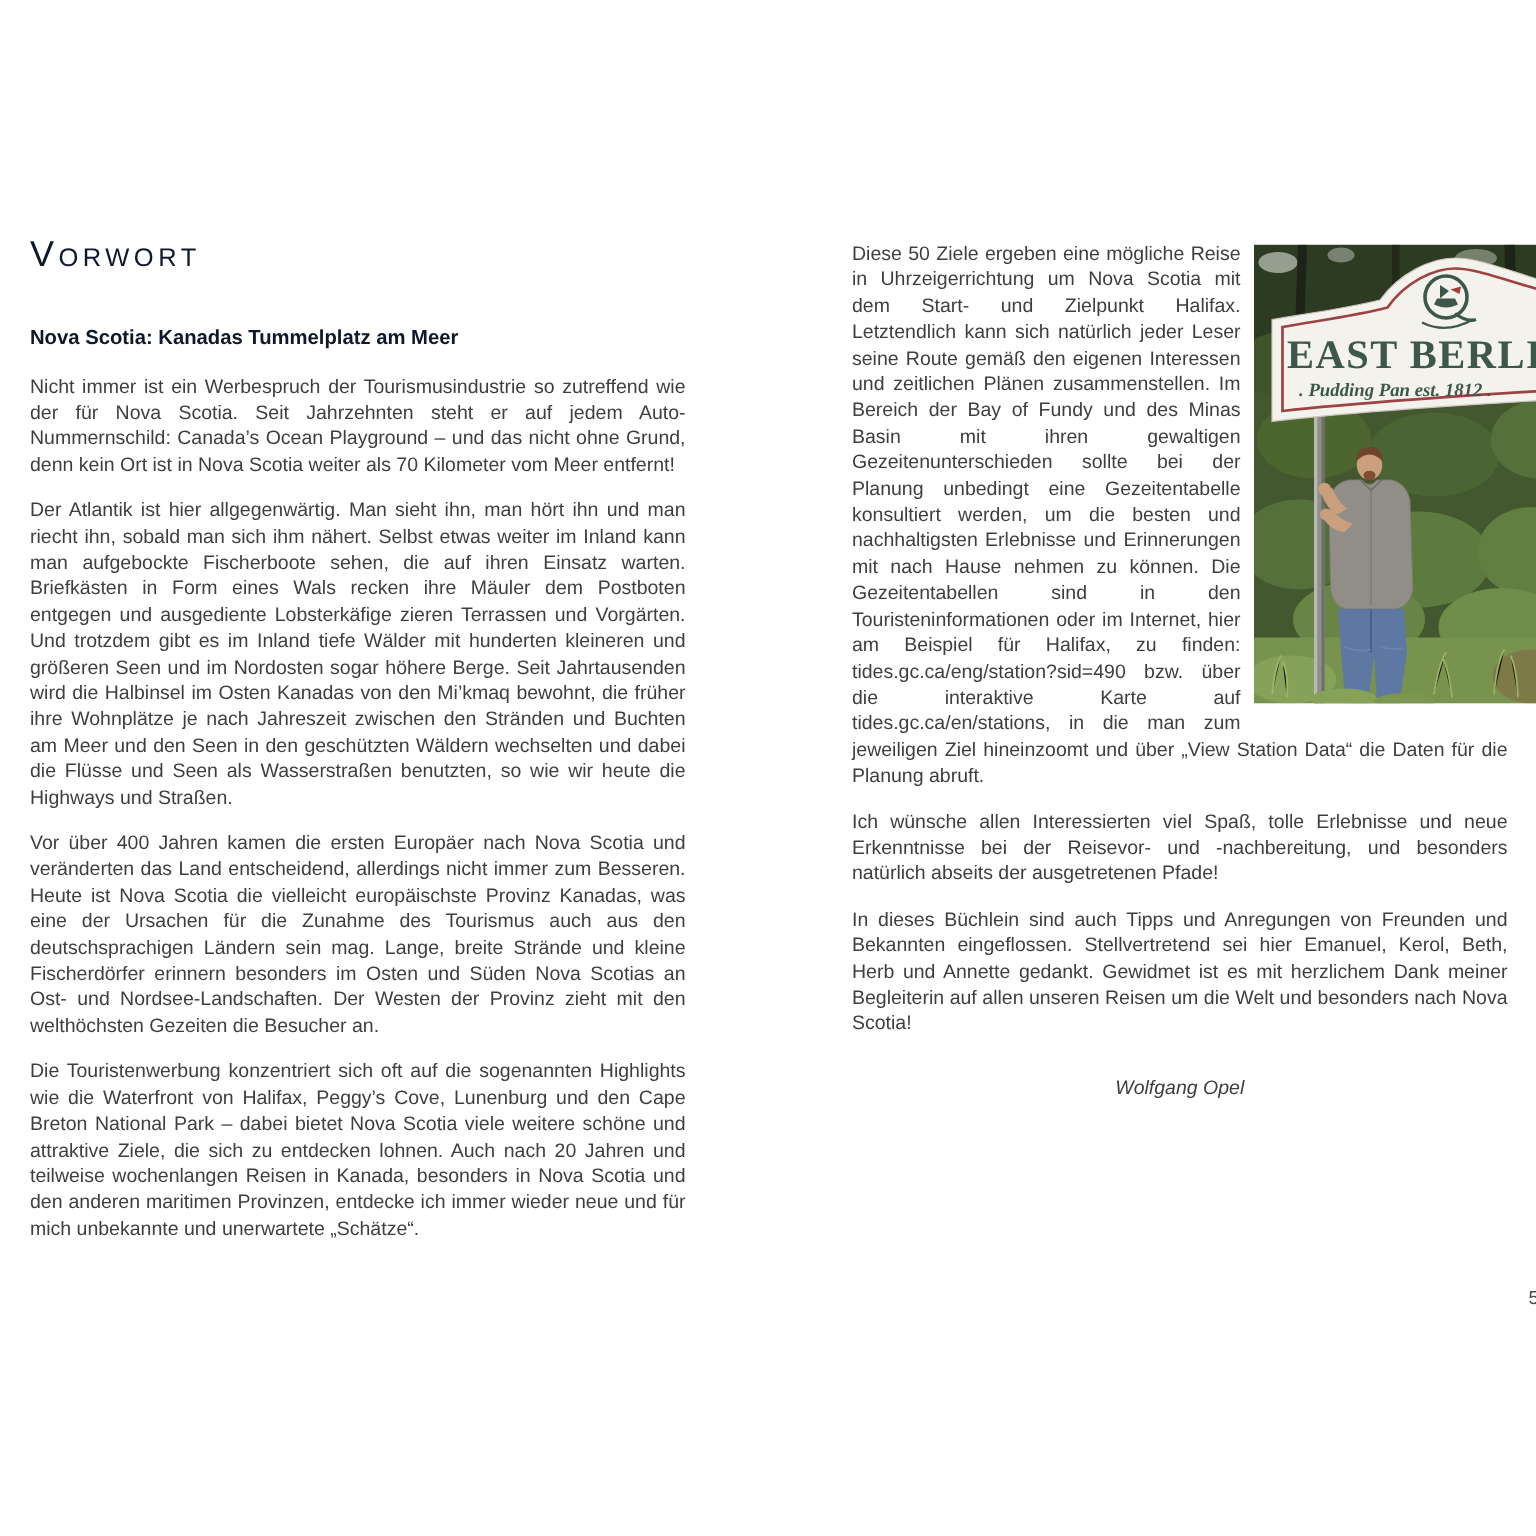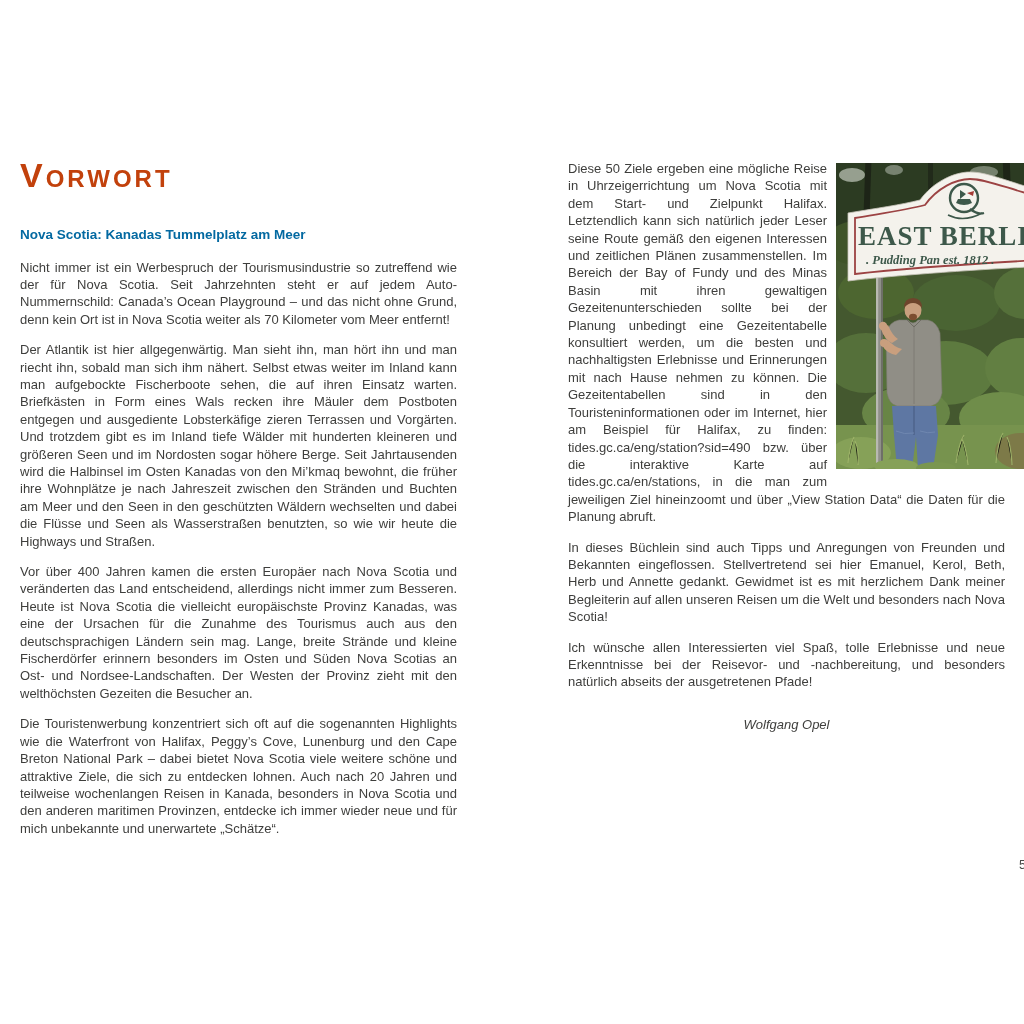--- a/index.html
+++ b/index.html
@@ -6,25 +6,25 @@
   body{
     width:1024px;height:1024px;position:relative;overflow:hidden;
     background:#ffffff;
     font-family:"Liberation Sans",sans-serif;
     color:#3e3e3c;
   }
   .page{position:absolute;top:158px;}
   .page-left{left:20px;width:437px;}
   .page-right{left:568px;width:437px;}
   .heading{
-    font-size:34px;font-weight:700;letter-spacing:3px;
-    font-variant:small-caps;color:#c2410c;margin:0 0 34px 0;line-height:1;
+    font-size:24px;font-weight:400;letter-spacing:3px;
+    font-variant:small-caps;color:#0f172a;margin:0 0 34px 0;line-height:1;
   }
   .subheading{
-    font-size:13.5px;font-weight:bold;color:#0369a1;margin:0 0 15px 0;line-height:1.3;
+    font-size:13.5px;font-weight:bold;color:#0f172a;margin:0 0 15px 0;line-height:1.3;
   }
   p.body-text{
     font-size:13px;line-height:17.4px;text-align:justify;
     margin:0 0 13px 0;
   }
   .page-right p.body-text:first-of-type{margin-top:2px;}
   .italic{}
   .signature{
     font-size:13px;font-style:italic;text-align:center;
     margin-top:26px;color:#3e3e3c;
@@ -144,22 +144,22 @@
         </g>
 
         <ellipse cx="60" cy="303" rx="22" ry="7" fill="#86a158"></ellipse>
         <ellipse cx="100" cy="305" rx="20" ry="6" fill="#7a964f"></ellipse>
       </svg>
     </figure>
 
 
     <p class="body-text"><span>Diese 50 Ziele ergeben eine mögliche Reise in Uhrzeigerrichtung um Nova Scotia mit dem Start- und Zielpunkt Halifax. Letztendlich kann sich natürlich jeder Leser seine Route gemäß den eigenen Interessen und zeitlichen Plänen zusammenstellen. Im Bereich der Bay of Fundy und des Minas Basin mit ihren gewaltigen Gezeitenunterschieden sollte bei der Planung unbedingt eine Gezeitentabelle konsultiert werden, um die besten und nachhaltigsten Erlebnisse und Erinnerungen mit nach Hause nehmen zu können. Die Gezeitentabellen sind in den Touristeninformationen oder im Internet, hier am Beispiel für Halifax, zu finden: </span><span class="italic">tides.gc.ca/eng/station?sid=490</span><span> bzw. über die interaktive Karte auf </span><span class="italic">tides.gc.ca/en/stations</span><span>, in die man zum jeweiligen Ziel hineinzoomt und über „View Station Data“ die Daten für die Planung abruft.</span></p>
 
+    <p class="body-text">Ich wünsche allen Interessierten viel Spaß, tolle Erlebnisse und neue Erkenntnisse bei der Reisevor- und -nachbereitung, und besonders natürlich abseits der ausgetretenen Pfade!</p>
     <p class="body-text">In dieses Büchlein sind auch Tipps und Anregungen von Freunden und Bekannten eingeflossen. Stellvertretend sei hier Emanuel, Kerol, Beth, Herb und Annette gedankt. Gewidmet ist es mit herzlichem Dank meiner Begleiterin auf allen unseren Reisen um die Welt und besonders nach Nova Scotia!</p>
-    <p class="body-text">Ich wünsche allen Interessierten viel Spaß, tolle Erlebnisse und neue Erkenntnisse bei der Reisevor- und -nachbereitung, und besonders natürlich abseits der ausgetretenen Pfade!</p>
 
     <p class="signature">Wolfgang Opel</p>
   </section>
 
   <div class="pagenum pagenum-left">4</div>
   <div class="pagenum pagenum-right">5</div>
 
 </main>
 
 </body></html>

